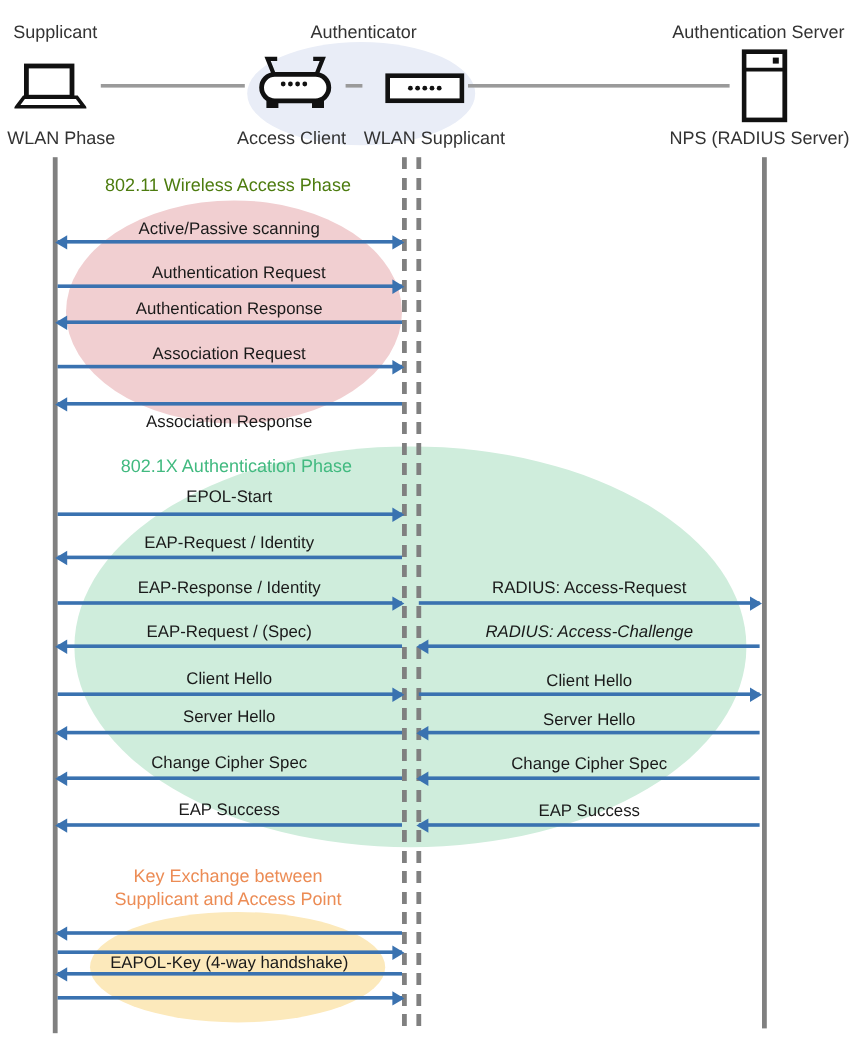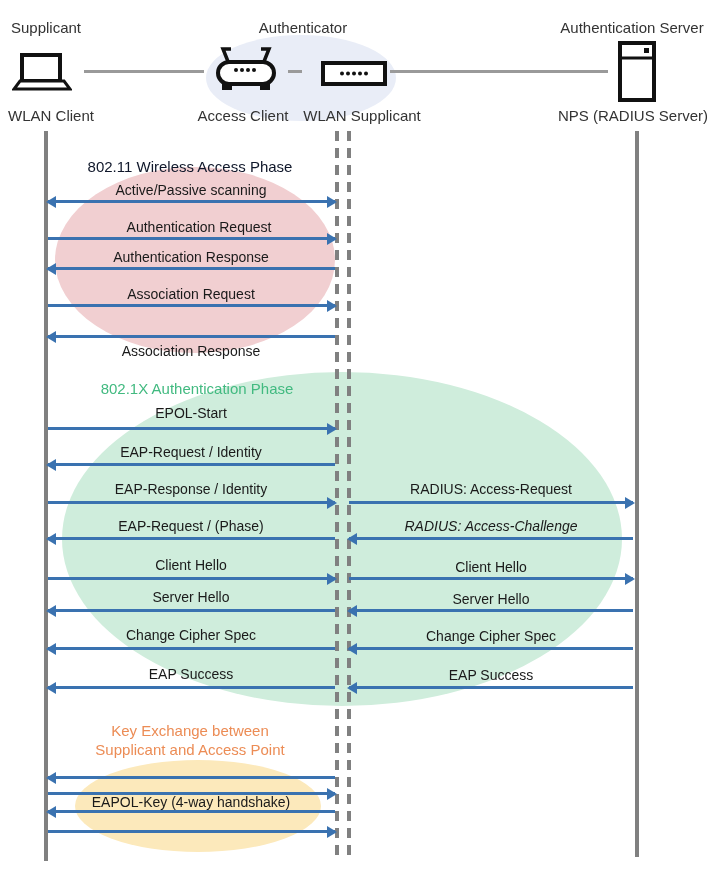--- a/index.html
+++ b/index.html
@@ -19,21 +19,21 @@
   .lifeline-dashed{
     width:4px;top:131px;z-index:2;
     background:repeating-linear-gradient(to bottom,#808080 0 10px,transparent 10px 17px);
   }
   
   .phase-ellipse{border-radius:50%;z-index:1;}
   #phase1-ellipse{left:55px;top:167px;width:280px;height:186px;background:#F1CFD1;}
   #phase2-ellipse{left:62px;top:372px;width:560px;height:334px;background:#CFEDDC;}
   #phase3-ellipse{left:75px;top:760px;width:246px;height:92px;background:#FCE9BB;}
   .phase-title{font-size:15px;z-index:4;}
-  #phase1-title{color:#0f172a;margin-top:12px;}
+  #phase1-title{color:#4d7c0f;}
   #phase2-title{color:#42BA80;}
   #phase3-title{color:#EC8C55;text-align:center;line-height:19px;}
   
   .msg-line{position:absolute;height:3px;background:#3A72B0;z-index:3;}
   .ah{position:absolute;top:50%;width:0;height:0;border-top:6px solid transparent;
       border-bottom:6px solid transparent;transform:translateY(-50%);}
   .ah-r{right:-2px;border-left:10px solid #3A72B0;}
   .ah-l{left:-2px;border-right:10px solid #3A72B0;}
   .msg-label{position:absolute;width:300px;text-align:center;font-size:14px;color:#1a1a1a;z-index:4;}
 </style>
@@ -77,21 +77,21 @@
       <circle cx="39" cy="12.5" r="2" fill="#111"></circle>
     <circle cx="45" cy="12.5" r="2" fill="#111"></circle>
   </svg>
 
   <svg class="abs icon" style="left:618px;top:41px" width="40" height="61" viewBox="0 0 40 61">
     <rect x="2" y="2" width="34" height="57" fill="#fff" stroke="#111" stroke-width="4"></rect>
     <line x1="2" y1="17" x2="36" y2="17" stroke="#111" stroke-width="3"></line>
     <rect x="26" y="7" width="5" height="5" fill="#111"></rect>
   </svg>
 
-  <div class="abs ctr node-label" style="left:51px;top:107px">WLAN Client</div>
+  <div class="abs ctr node-label" style="left:51px;top:107px">WLAN Phase</div>
   <div class="abs ctr node-label" style="left:243px;top:107px">Access Client</div>
   <div class="abs ctr node-label" style="left:362px;top:107px">WLAN Supplicant</div>
   <div class="abs ctr node-label" style="left:633px;top:107px">NPS (RADIUS Server)</div>
 
   <div class="abs lifeline-solid" style="left:44px;height:730px"></div>
   <div class="abs lifeline-dashed" style="left:335px;height:724px"></div>
   <div class="abs lifeline-dashed" style="left:347px;height:724px"></div>
   <div class="abs lifeline-solid" style="left:635px;height:726px"></div>
 
   <div class="abs phase-ellipse" id="phase1-ellipse"></div>
@@ -139,21 +139,21 @@
         <span class="ah ah-r"></span>
       </div>
       <div class="msg-label" style="left: 41px; top: 481px;">EAP-Response / Identity</div>
       <div class="msg-line" style="left: 349px; width: 284px; top: 501px; background: rgb(58, 114, 176);">
         <span class="ah ah-r"></span>
       </div>
       <div class="msg-label" style="left: 341px; top: 481px;">RADIUS: Access-Request</div>
       <div class="msg-line" style="left: 48px; width: 287px; top: 537px; background: rgb(58, 114, 176);">
         <span class="ah ah-l"></span>
       </div>
-      <div class="msg-label" style="left: 41px; top: 518px;">EAP-Request / (Phase)</div>
+      <div class="msg-label" style="left: 41px; top: 518px;">EAP-Request / (Spec)</div>
       <div class="msg-line" style="left: 349px; width: 284px; top: 537px; background: rgb(58, 114, 176);">
         <span class="ah ah-l"></span>
       </div>
       <div class="msg-label" style="left: 341px; top: 518px; font-style: italic;">RADIUS: Access-Challenge</div>
       <div class="msg-line" style="left: 48px; width: 287px; top: 577px; background: rgb(58, 114, 176);">
         <span class="ah ah-r"></span>
       </div>
       <div class="msg-label" style="left: 41px; top: 557px;">Client Hello</div>
       <div class="msg-line" style="left: 349px; width: 284px; top: 577px; background: rgb(58, 114, 176);">
         <span class="ah ah-r"></span>

